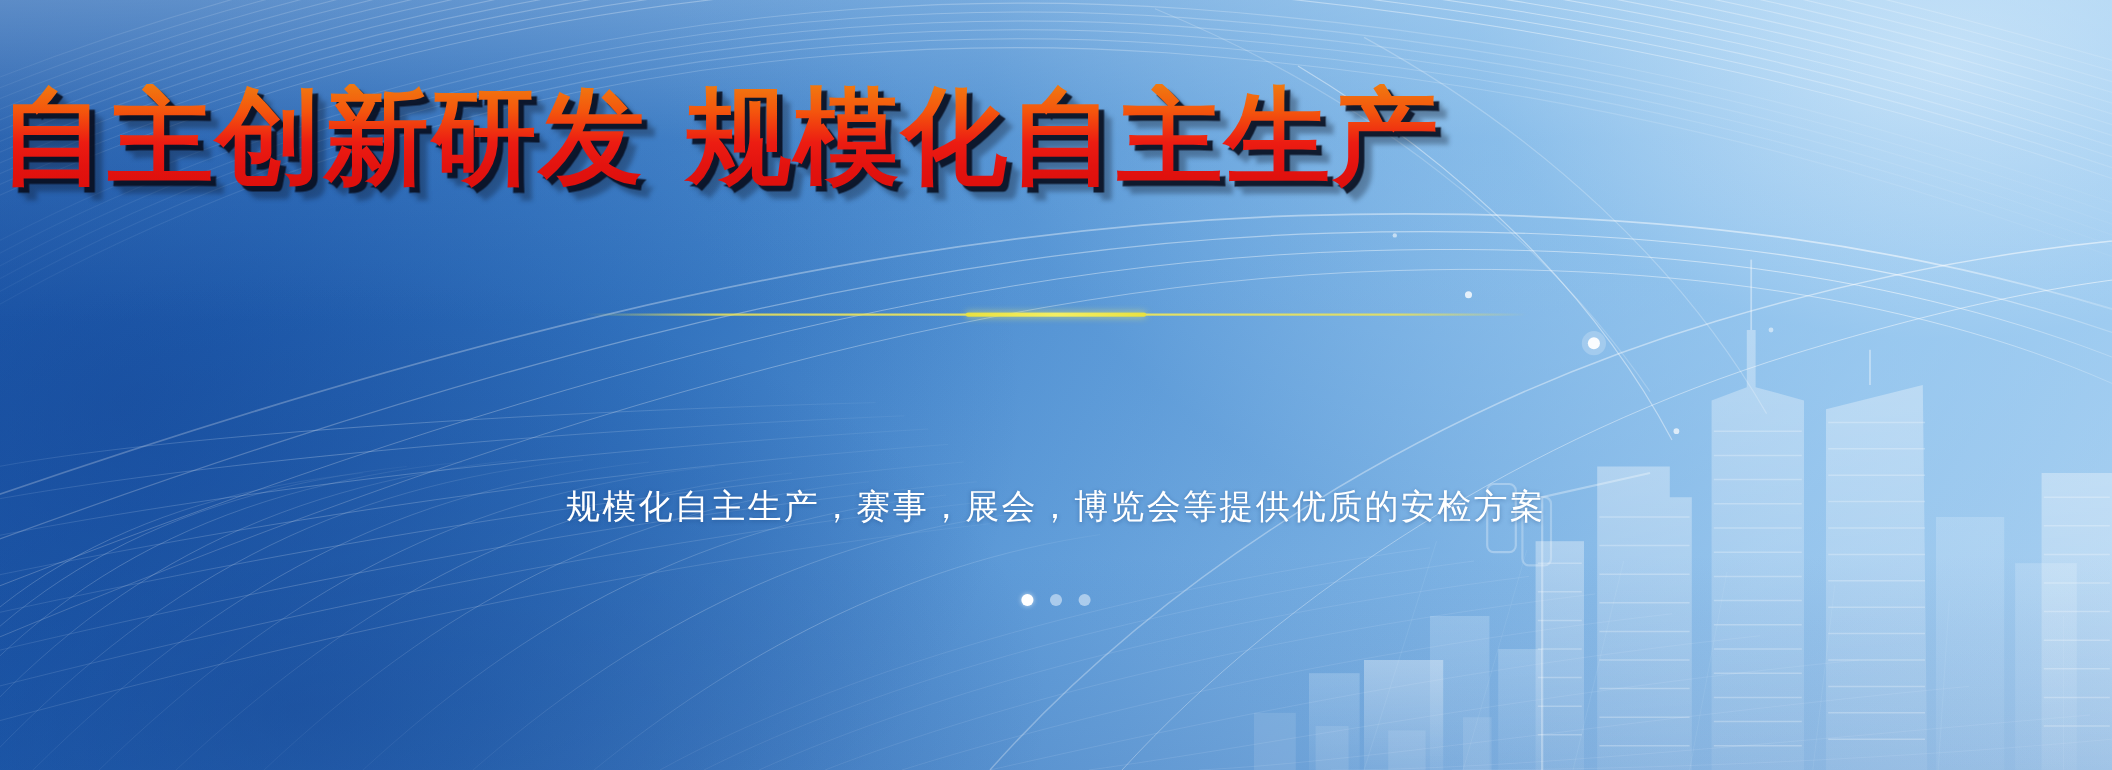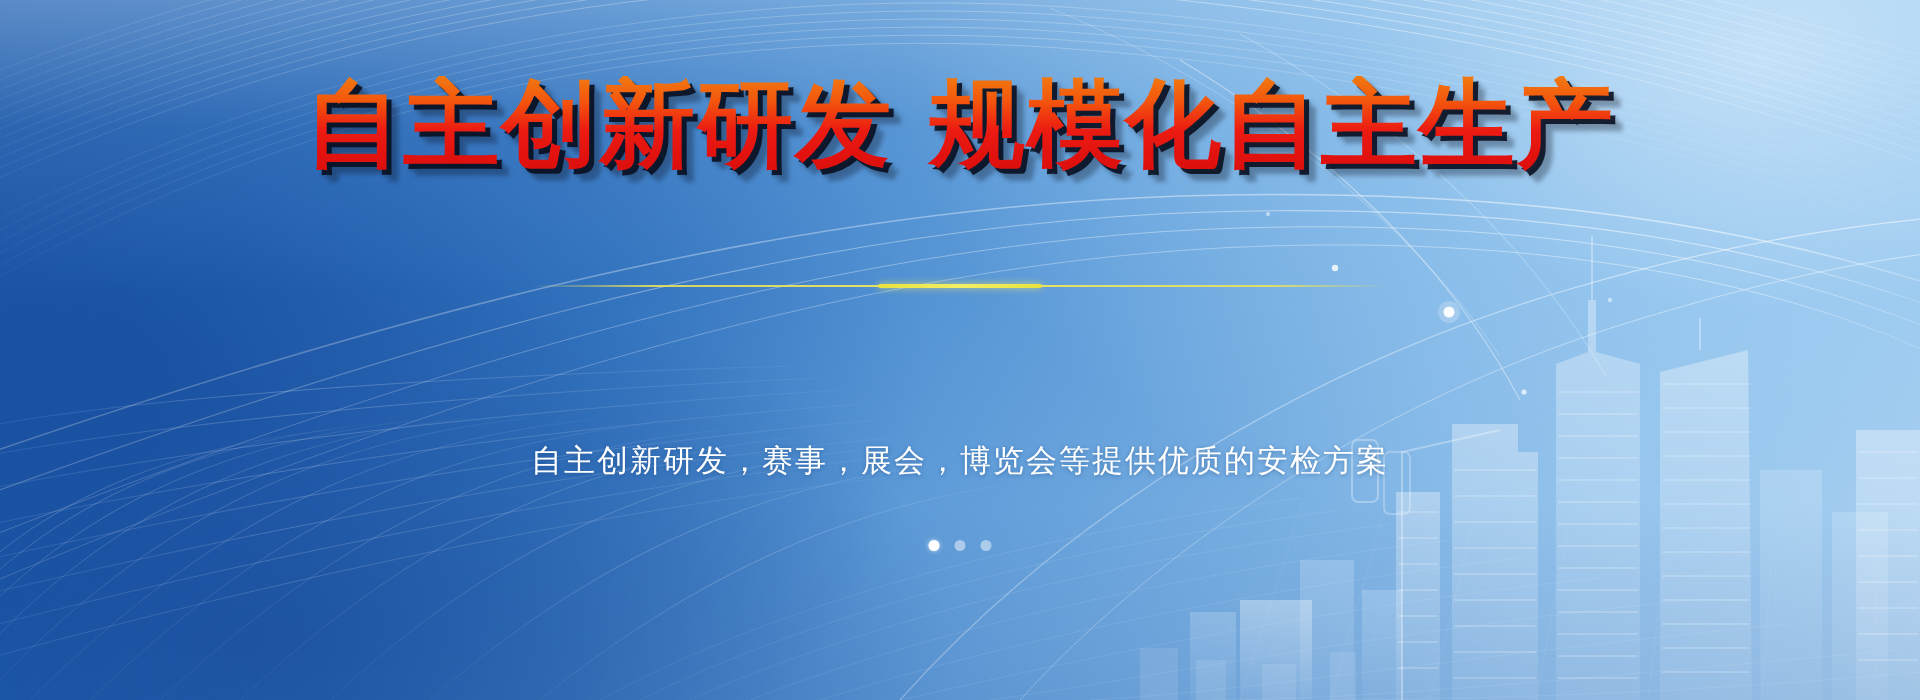--- a/index.html
+++ b/index.html
@@ -67,21 +67,20 @@
   
   .content{
     position:absolute; inset:0;
     z-index:40;
   }
 
   
   .headline{
     position:absolute;
     top:76px; left:0; right:0;
-    text-align:center;
     font-family:"DejaVu Sans", sans-serif;
     font-size:96px;
     font-weight:700;
     line-height:1.0;
     letter-spacing:2px;
     white-space:nowrap;
     background:linear-gradient(180deg,
         #f07a10 0%,
         #f4560d 26%,
         #ec1c12 56%,
@@ -436,21 +435,21 @@
   <div class="content">
 
     <h1 class="headline">自主创新研发 规模化自主生产</h1>
 
     <div class="divider">
       <span class="divider-line"></span>
       <span class="divider-core"></span>
     </div>
 
 
-    <div class="sub2">自主创新研发，赛事，展会，博览会等提供优质的安检方案</div>
+    <div class="sub2">规模化自主生产，赛事，展会，博览会等提供优质的安检方案</div>
 
     <div class="dots">
       <span class="dot active"></span>
       <span class="dot"></span>
       <span class="dot"></span>
     </div>
 
   </div>
 </div>
 

